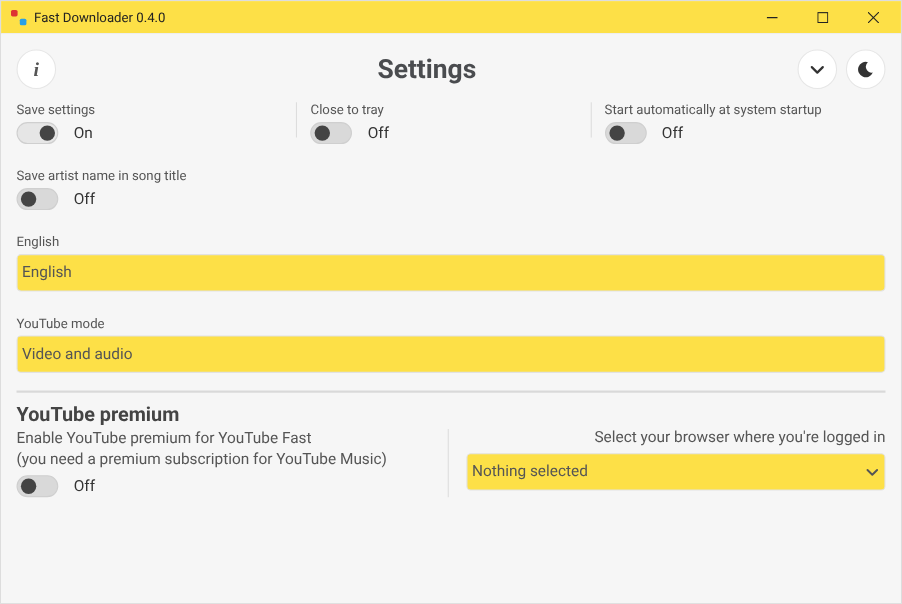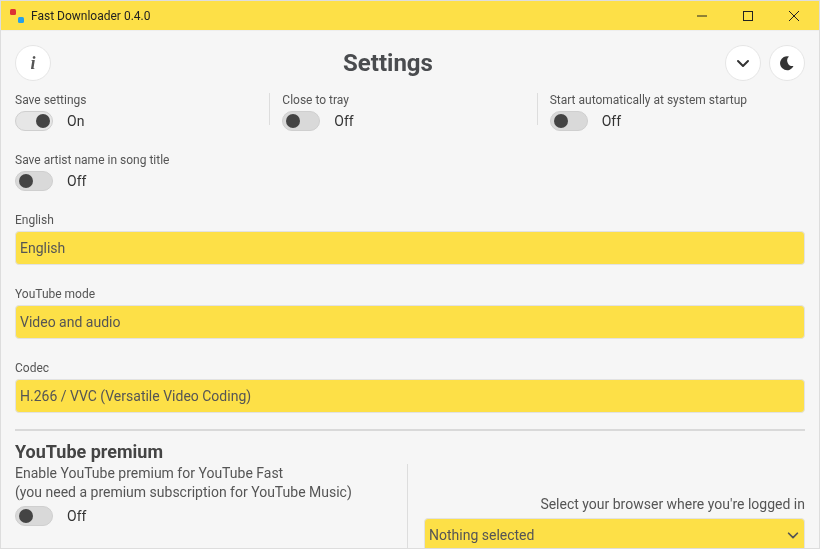--- a/index.html
+++ b/index.html
@@ -29,21 +29,21 @@
   .toggle.on .knob { left: 20px; }
   .toggle-state { font-weight: 400; font-size: 14px; color: #333; }
   .block { margin-top: 22px; }
   .select { width: 100%; background: #fde047; border: 1px solid #e2e2e2; border-radius: 4px; padding: 8px 4px; font-size: 14px; color: #555; cursor: pointer; }
   .select.with-chevron { display:flex; align-items:center; justify-content:space-between; }
   .hr { height:2px; background:#d9d9d9; margin: 16px 0 10px 0; border:none; }
   .section-title { font-size: 18px; font-weight: 700; color: #444; margin-bottom: 2px; }
   .yt-row { display:flex; gap:0; }
   .yt-left { flex:1; padding-right:12px; position:relative; }
   .yt-left::after { content:""; position:absolute; right:0; top:0; bottom:0; width:1px; background:#ddd; }
-  .yt-right { flex:1; padding-left:16px; display:flex; flex-direction:column; justify-content:flex-start;margin-top:32px; }
+  .yt-right { flex:1; padding-left:16px; display:flex; flex-direction:column; justify-content:flex-start; }
   .sub { font-size:14px; color:#555; line-height:1.35; }
   .browser-label { font-size:14px; color:#555; text-align:right; margin-bottom:6px; }
 </style>
 </head>
 <body>
 
 <div class="window">
   <div class="titlebar">
     <span class="titlebar-icon">
       <svg viewBox="0 0 16 16">
@@ -134,24 +134,20 @@
     <div class="block">
       <div class="field-label">English</div>
       <div class="select"><span>English</span></div>
     </div>
 
     <div class="block">
       <div class="field-label">YouTube mode</div>
       <div class="select"><span>Video and audio</span></div>
     </div>
 
-    <div class="block">
-      <div class="field-label">Codec</div>
-      <div class="select"><span>H.266 / VVC (Versatile Video Coding)</span></div>
-    </div>
 
     <hr class="hr">
 
     <div class="section-title">YouTube premium</div>
     <div class="yt-row">
       <div class="yt-left">
         <div class="sub">Enable YouTube premium for YouTube Fast</div>
         <div class="sub">(you need a premium subscription for YouTube Music)</div>
         <div class="toggle-row" style="margin-top:4px;">
           <div class="toggle">

